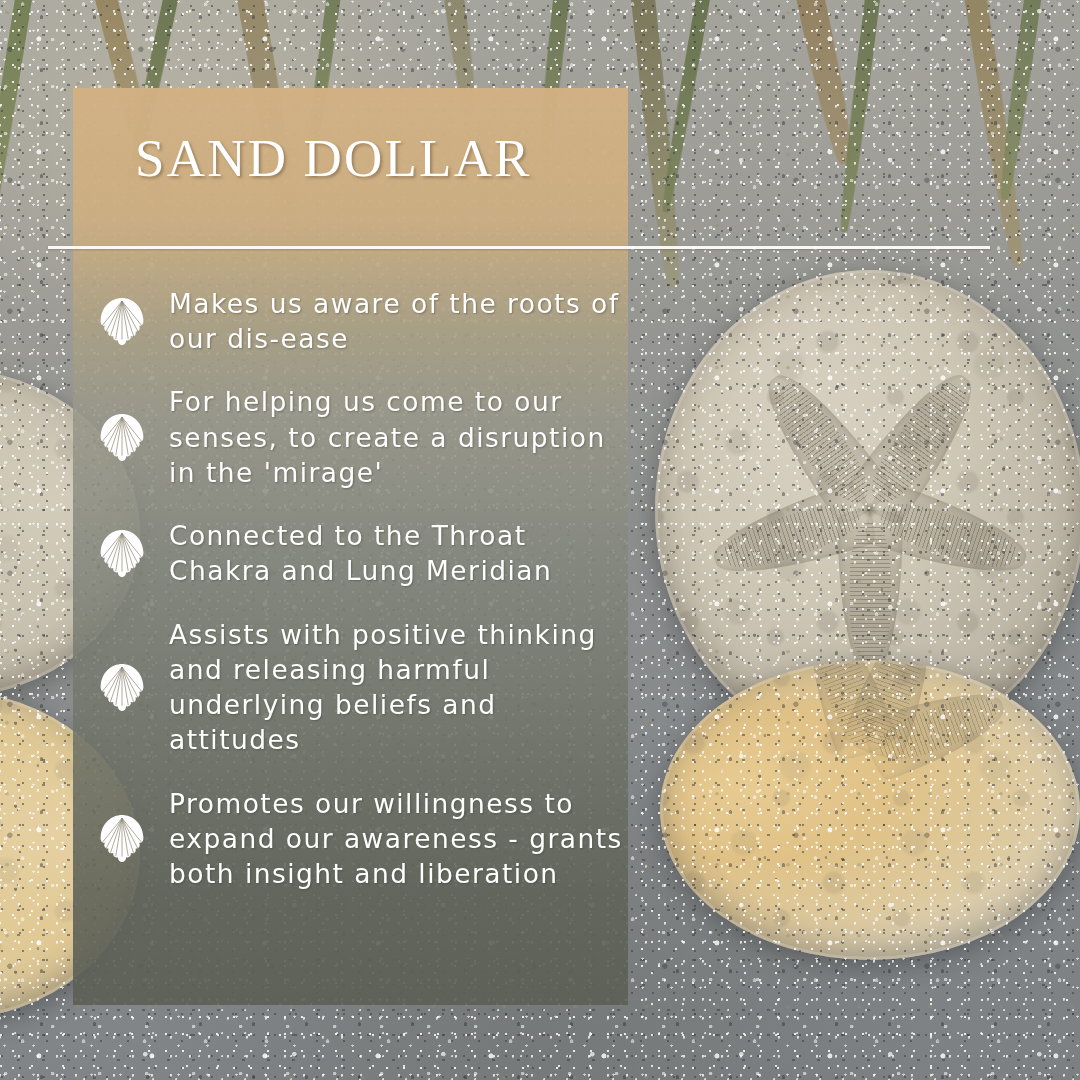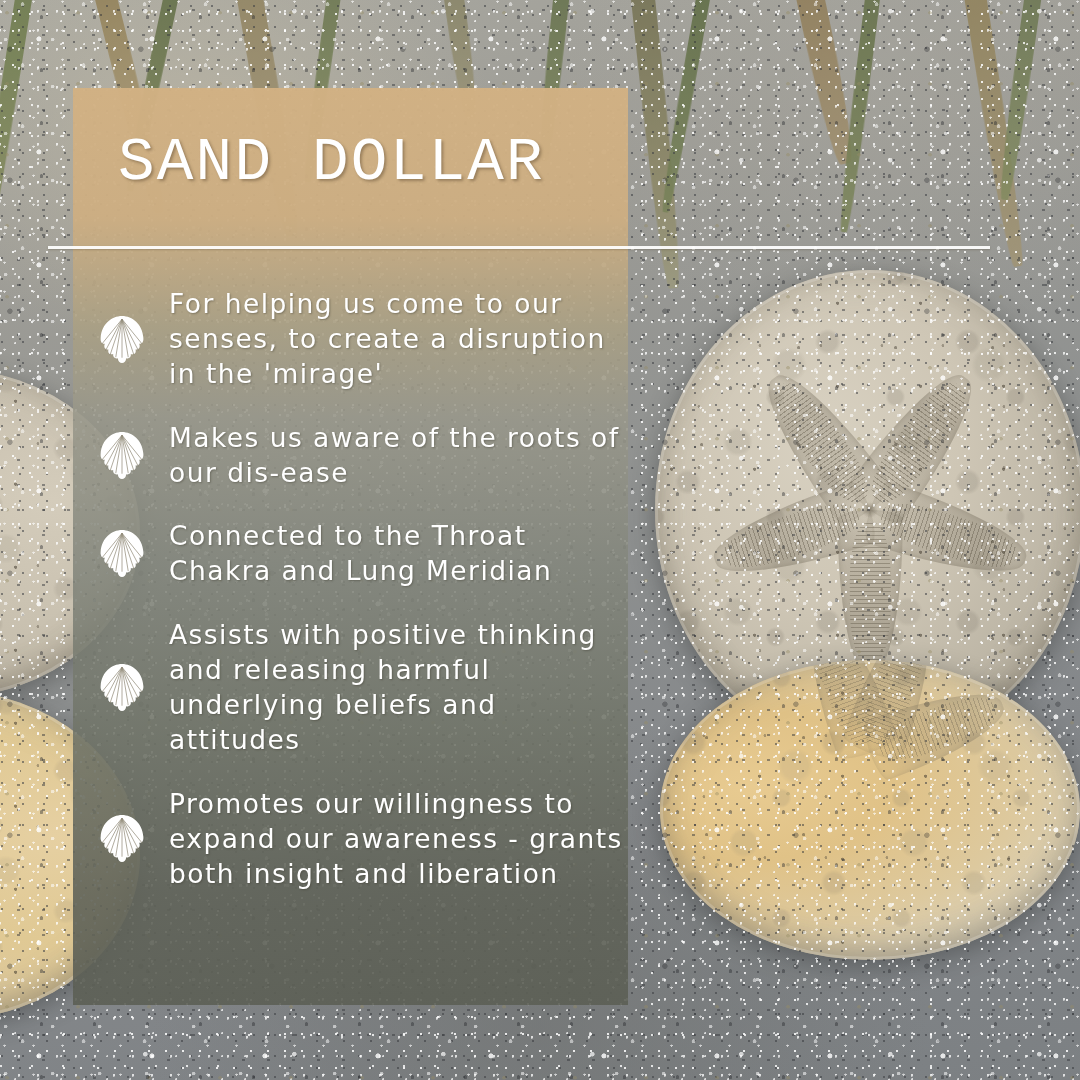--- a/index.html
+++ b/index.html
@@ -140,24 +140,24 @@
       rgba(170,160,132,0.90) 26%,
       rgba(152,151,138,0.87) 36%,
       rgba(131,134,124,0.87) 52%,
       rgba(112,116,104,0.88) 70%,
       rgba(96,99,89,0.90) 88%,
       rgba(92,95,85,0.91) 100%);
   }
 
   .title {
     position: absolute;
-    left: 45px;
+    left: 62px;
     top: 40px;
-    font-family: Liberation Mono, monospace;
-    font-size: 61px;
+    font-family: Liberation Serif, serif;
+    font-size: 53px;
     font-weight: 400;
     letter-spacing: 2.2px;
     color: #ffffff;
     text-shadow: 2px 2px 3px rgba(90,72,46,.45);
     white-space: nowrap;
   }
 
   .rule {
     position: absolute;
     left: 48px;
@@ -280,20 +280,38 @@
   <div class="panel">
     <div class="title">SAND DOLLAR</div>
 
     <div class="bullets">
 
       <div class="bullet">
         <svg class="bullet-icon" viewBox="0 0 100 100">
           <path fill="#ffffff" d="M50 6 C30 6 11 22 9 47 c-1 9 3 13 8 12 c-3 7 1 12 7 11 c-2 7 3 11 9 9 c-1 6 4 10 9 8 c0 6 4 9 8 9 c4 0 8-3 8-9 c5 2 10-2 9-8 c6 2 11-2 9-9 c6 1 10-4 7-11 c5 1 9-3 8-12 C89 22 70 6 50 6 Z"></path>
           <g stroke="#8d8673" stroke-width="1.4" opacity=".95">
             <path d="M50 12 L50 86"></path>
+              <path d="M50 12 L38 85"></path>
+              <path d="M50 12 L27 81"></path>
+            <path d="M50 12 L18 73"></path>
+              <path d="M50 12 L11 60"></path>
+              <path d="M50 12 L62 85"></path>
+            <path d="M50 12 L73 81"></path>
+              <path d="M50 12 L82 73"></path>
+              <path d="M50 12 L89 60"></path>
+          </g>
+        </svg>
+        <div class="bullet-text">Makes us aware of the roots of our dis-ease</div>
+      </div>
+
+      <div class="bullet">
+        <svg class="bullet-icon" viewBox="0 0 100 100">
+          <path fill="#ffffff" d="M50 6 C30 6 11 22 9 47 c-1 9 3 13 8 12 c-3 7 1 12 7 11 c-2 7 3 11 9 9 c-1 6 4 10 9 8 c0 6 4 9 8 9 c4 0 8-3 8-9 c5 2 10-2 9-8 c6 2 11-2 9-9 c6 1 10-4 7-11 c5 1 9-3 8-12 C89 22 70 6 50 6 Z"></path>
+          <g stroke="#8d8673" stroke-width="1.4" opacity=".95">
+            <path d="M50 12 L50 86"></path>
             <path d="M50 12 L38 85"></path>
             <path d="M50 12 L27 81"></path>
             <path d="M50 12 L18 73"></path>
             <path d="M50 12 L11 60"></path>
             <path d="M50 12 L62 85"></path>
             <path d="M50 12 L73 81"></path>
             <path d="M50 12 L82 73"></path>
             <path d="M50 12 L89 60"></path>
           </g>
         </svg>
@@ -308,74 +326,56 @@
               <path d="M50 12 L38 85"></path>
               <path d="M50 12 L27 81"></path>
             <path d="M50 12 L18 73"></path>
               <path d="M50 12 L11 60"></path>
               <path d="M50 12 L62 85"></path>
             <path d="M50 12 L73 81"></path>
               <path d="M50 12 L82 73"></path>
               <path d="M50 12 L89 60"></path>
           </g>
         </svg>
-        <div class="bullet-text">Makes us aware of the roots of our dis-ease</div>
+        <div class="bullet-text">Connected to the Throat Chakra and Lung Meridian</div>
       </div>
 
       <div class="bullet">
         <svg class="bullet-icon" viewBox="0 0 100 100">
           <path fill="#ffffff" d="M50 6 C30 6 11 22 9 47 c-1 9 3 13 8 12 c-3 7 1 12 7 11 c-2 7 3 11 9 9 c-1 6 4 10 9 8 c0 6 4 9 8 9 c4 0 8-3 8-9 c5 2 10-2 9-8 c6 2 11-2 9-9 c6 1 10-4 7-11 c5 1 9-3 8-12 C89 22 70 6 50 6 Z"></path>
           <g stroke="#8d8673" stroke-width="1.4" opacity=".95">
             <path d="M50 12 L50 86"></path>
               <path d="M50 12 L38 85"></path>
               <path d="M50 12 L27 81"></path>
             <path d="M50 12 L18 73"></path>
               <path d="M50 12 L11 60"></path>
               <path d="M50 12 L62 85"></path>
             <path d="M50 12 L73 81"></path>
               <path d="M50 12 L82 73"></path>
               <path d="M50 12 L89 60"></path>
           </g>
         </svg>
-        <div class="bullet-text">Connected to the Throat Chakra and Lung Meridian</div>
-      </div>
-
-      <div class="bullet">
+        <div class="bullet-text">Assists with positive thinking and releasing harmful underlying beliefs and attitudes</div>
+      </div>
+
+      <div class="bullet" style="margin-bottom:12px;">
         <svg class="bullet-icon" viewBox="0 0 100 100">
           <path fill="#ffffff" d="M50 6 C30 6 11 22 9 47 c-1 9 3 13 8 12 c-3 7 1 12 7 11 c-2 7 3 11 9 9 c-1 6 4 10 9 8 c0 6 4 9 8 9 c4 0 8-3 8-9 c5 2 10-2 9-8 c6 2 11-2 9-9 c6 1 10-4 7-11 c5 1 9-3 8-12 C89 22 70 6 50 6 Z"></path>
           <g stroke="#8d8673" stroke-width="1.4" opacity=".95">
             <path d="M50 12 L50 86"></path>
               <path d="M50 12 L38 85"></path>
               <path d="M50 12 L27 81"></path>
             <path d="M50 12 L18 73"></path>
               <path d="M50 12 L11 60"></path>
               <path d="M50 12 L62 85"></path>
             <path d="M50 12 L73 81"></path>
               <path d="M50 12 L82 73"></path>
               <path d="M50 12 L89 60"></path>
           </g>
         </svg>
-        <div class="bullet-text">Assists with positive thinking and releasing harmful underlying beliefs and attitudes</div>
-      </div>
-
-      <div class="bullet" style="margin-bottom:12px;">
-        <svg class="bullet-icon" viewBox="0 0 100 100">
-          <path fill="#ffffff" d="M50 6 C30 6 11 22 9 47 c-1 9 3 13 8 12 c-3 7 1 12 7 11 c-2 7 3 11 9 9 c-1 6 4 10 9 8 c0 6 4 9 8 9 c4 0 8-3 8-9 c5 2 10-2 9-8 c6 2 11-2 9-9 c6 1 10-4 7-11 c5 1 9-3 8-12 C89 22 70 6 50 6 Z"></path>
-          <g stroke="#8d8673" stroke-width="1.4" opacity=".95">
-            <path d="M50 12 L50 86"></path>
-              <path d="M50 12 L38 85"></path>
-              <path d="M50 12 L27 81"></path>
-            <path d="M50 12 L18 73"></path>
-              <path d="M50 12 L11 60"></path>
-              <path d="M50 12 L62 85"></path>
-            <path d="M50 12 L73 81"></path>
-              <path d="M50 12 L82 73"></path>
-              <path d="M50 12 L89 60"></path>
-          </g>
-        </svg>
         <div class="bullet-text">Promotes our willingness to expand our awareness - grants both insight and liberation</div>
       </div>
 
     </div>
   </div>
 
   <div class="rule"></div>
 
 </div>
 

